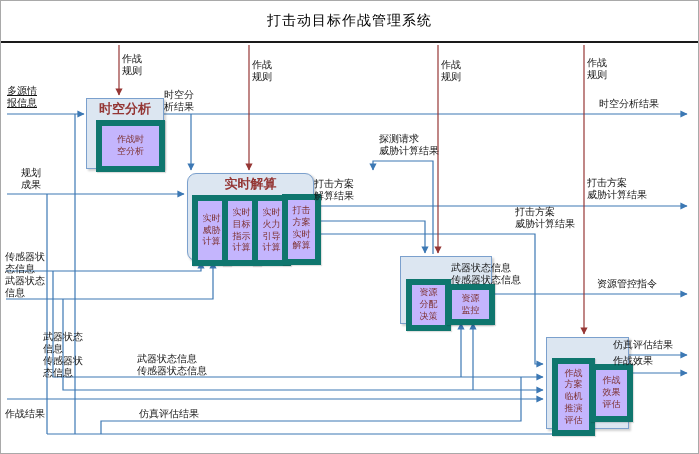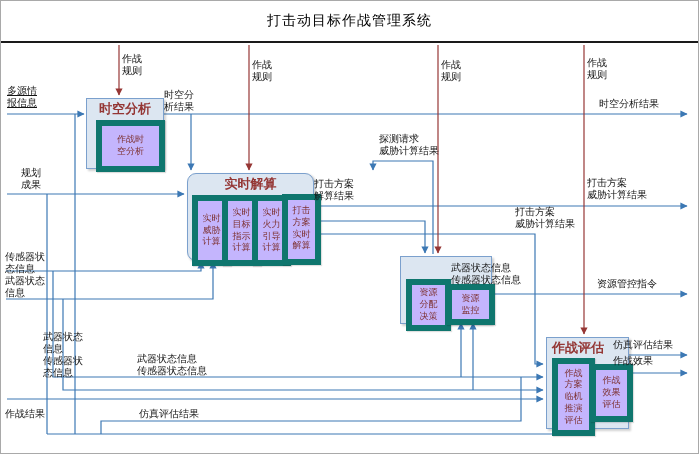--- a/index.html
+++ b/index.html
@@ -111,21 +111,20 @@
 
   <div class="module left-title" style="left:399px;top:255px;width:90px;height:66px;">
     <div class="sub" style="left:5px;top:22px;width:33px;height:40px;">资源
 分配
 决策</div>
     <div class="sub" style="left:45px;top:27px;width:37px;height:29px;">资源
 监控</div>
   </div>
 
   <div class="module left-title" style="left:545px;top:336px;width:81px;height:90px;">
-    <div class="mtitle">作战评估</div>
     <div class="sub" style="left:5px;top:20px;width:31px;height:66px;">作战
 方案
 临机
 推演
 评估</div>
     <div class="sub" style="left:43px;top:26px;width:31px;height:46px;">作战
 效果
 评估</div>
   </div>
 

